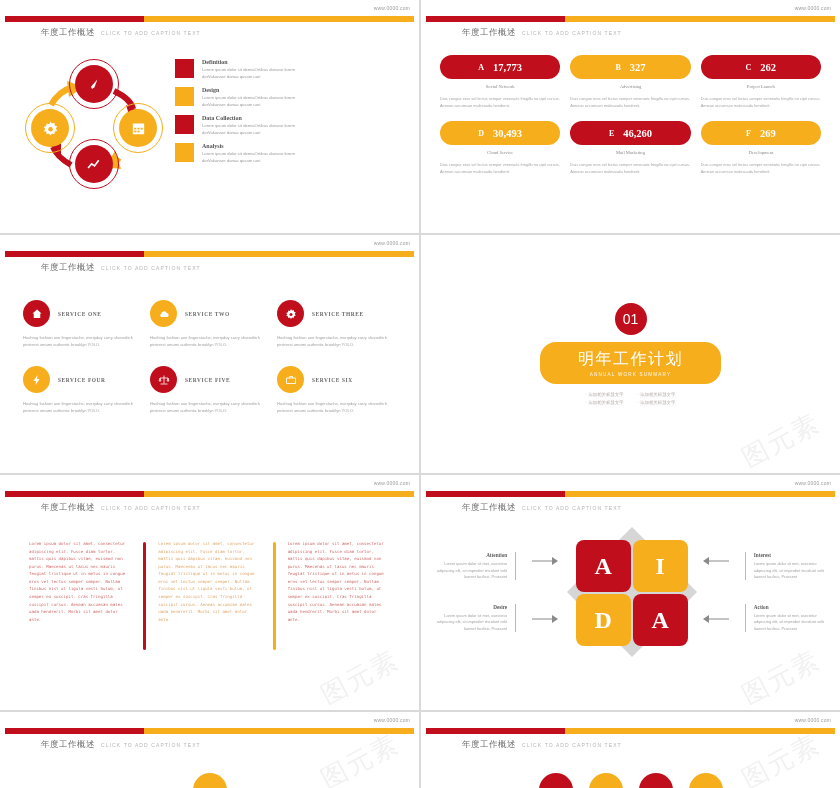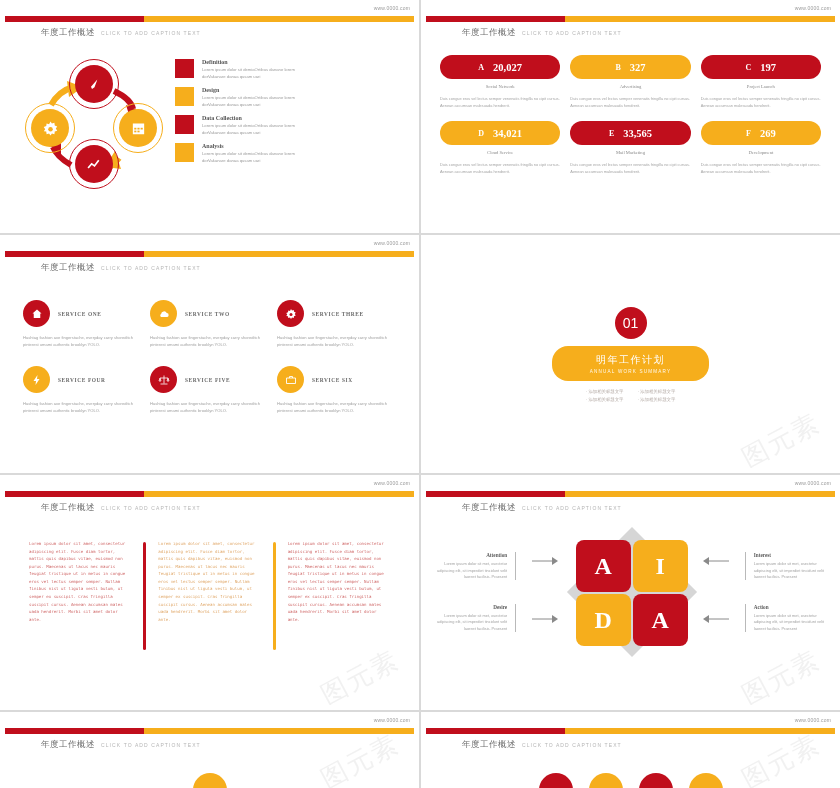--- a/index.html
+++ b/index.html
@@ -176,21 +176,21 @@
     font-size: 14px; font-family: "Liberation Sans", sans-serif;
     margin-bottom: 7px;
   }
   .sec-pill {
     background: #F6AE1C;
     border-radius: 16px;
     padding: 7px 38px 7px 38px;
     text-align: center;
     color: #fff;
   }
-  .sec-cn { font-size: 10px; letter-spacing: 1.5px; }
+  .sec-cn { font-size: 16px; letter-spacing: 1.5px; }
   .sec-en { font-size: 4.6px; letter-spacing: 1.2px; margin-top: 2px; opacity: .92; }
   .sec-bullets {
     margin-top: 8px;
     display: grid;
     grid-template-columns: auto auto;
     gap: 3px 14px;
     font-size: 4.4px;
     color: #b0a6a0;
   }
   .sec-bullets span::before { content: "· "; }
@@ -357,53 +357,53 @@
     </div>
     <div class="title-row">
       <span class="title-cn">年度工作概述</span>
       <span class="title-en">CLICK TO ADD CAPTION TEXT</span>
     </div>
 
     <div class="s2-grid">
       <div class="stat-cell">
         <div class="pill" style="background:#C00E1C">
           <span class="pill-letter">A</span>
-          <span class="pill-value">20,027</span>
+          <span class="pill-value">17,773</span>
         </div>
         <div class="stat-label">Social Network</div>
         <div class="stat-desc lorem">Duis congue eros vel lectus semper venenatis fringilla no cipit cursus. Aenean accumsan malesuada hendrerit.</div>
       </div>
       <div class="stat-cell">
         <div class="pill" style="background:#F6AE1C">
           <span class="pill-letter">B</span>
           <span class="pill-value">327</span>
         </div>
         <div class="stat-label">Advertising</div>
         <div class="stat-desc lorem">Duis congue eros vel lectus semper venenatis fringilla no cipit cursus. Aenean accumsan malesuada hendrerit.</div>
       </div>
       <div class="stat-cell">
         <div class="pill" style="background:#C00E1C">
           <span class="pill-letter">C</span>
-          <span class="pill-value">197</span>
+          <span class="pill-value">262</span>
         </div>
         <div class="stat-label">Project Launch</div>
         <div class="stat-desc lorem">Duis congue eros vel lectus semper venenatis fringilla no cipit cursus. Aenean accumsan malesuada hendrerit.</div>
       </div>
       <div class="stat-cell">
         <div class="pill" style="background:#F6AE1C">
           <span class="pill-letter">D</span>
-          <span class="pill-value">34,021</span>
+          <span class="pill-value">30,493</span>
         </div>
         <div class="stat-label">Cloud Service</div>
         <div class="stat-desc lorem">Duis congue eros vel lectus semper venenatis fringilla no cipit cursus. Aenean accumsan malesuada hendrerit.</div>
       </div>
       <div class="stat-cell">
         <div class="pill" style="background:#C00E1C">
           <span class="pill-letter">E</span>
-          <span class="pill-value">33,565</span>
+          <span class="pill-value">46,260</span>
         </div>
         <div class="stat-label">Mail Marketing</div>
         <div class="stat-desc lorem">Duis congue eros vel lectus semper venenatis fringilla no cipit cursus. Aenean accumsan malesuada hendrerit.</div>
       </div>
       <div class="stat-cell">
         <div class="pill" style="background:#F6AE1C">
           <span class="pill-letter">F</span>
           <span class="pill-value">269</span>
         </div>
         <div class="stat-label">Development</div>

